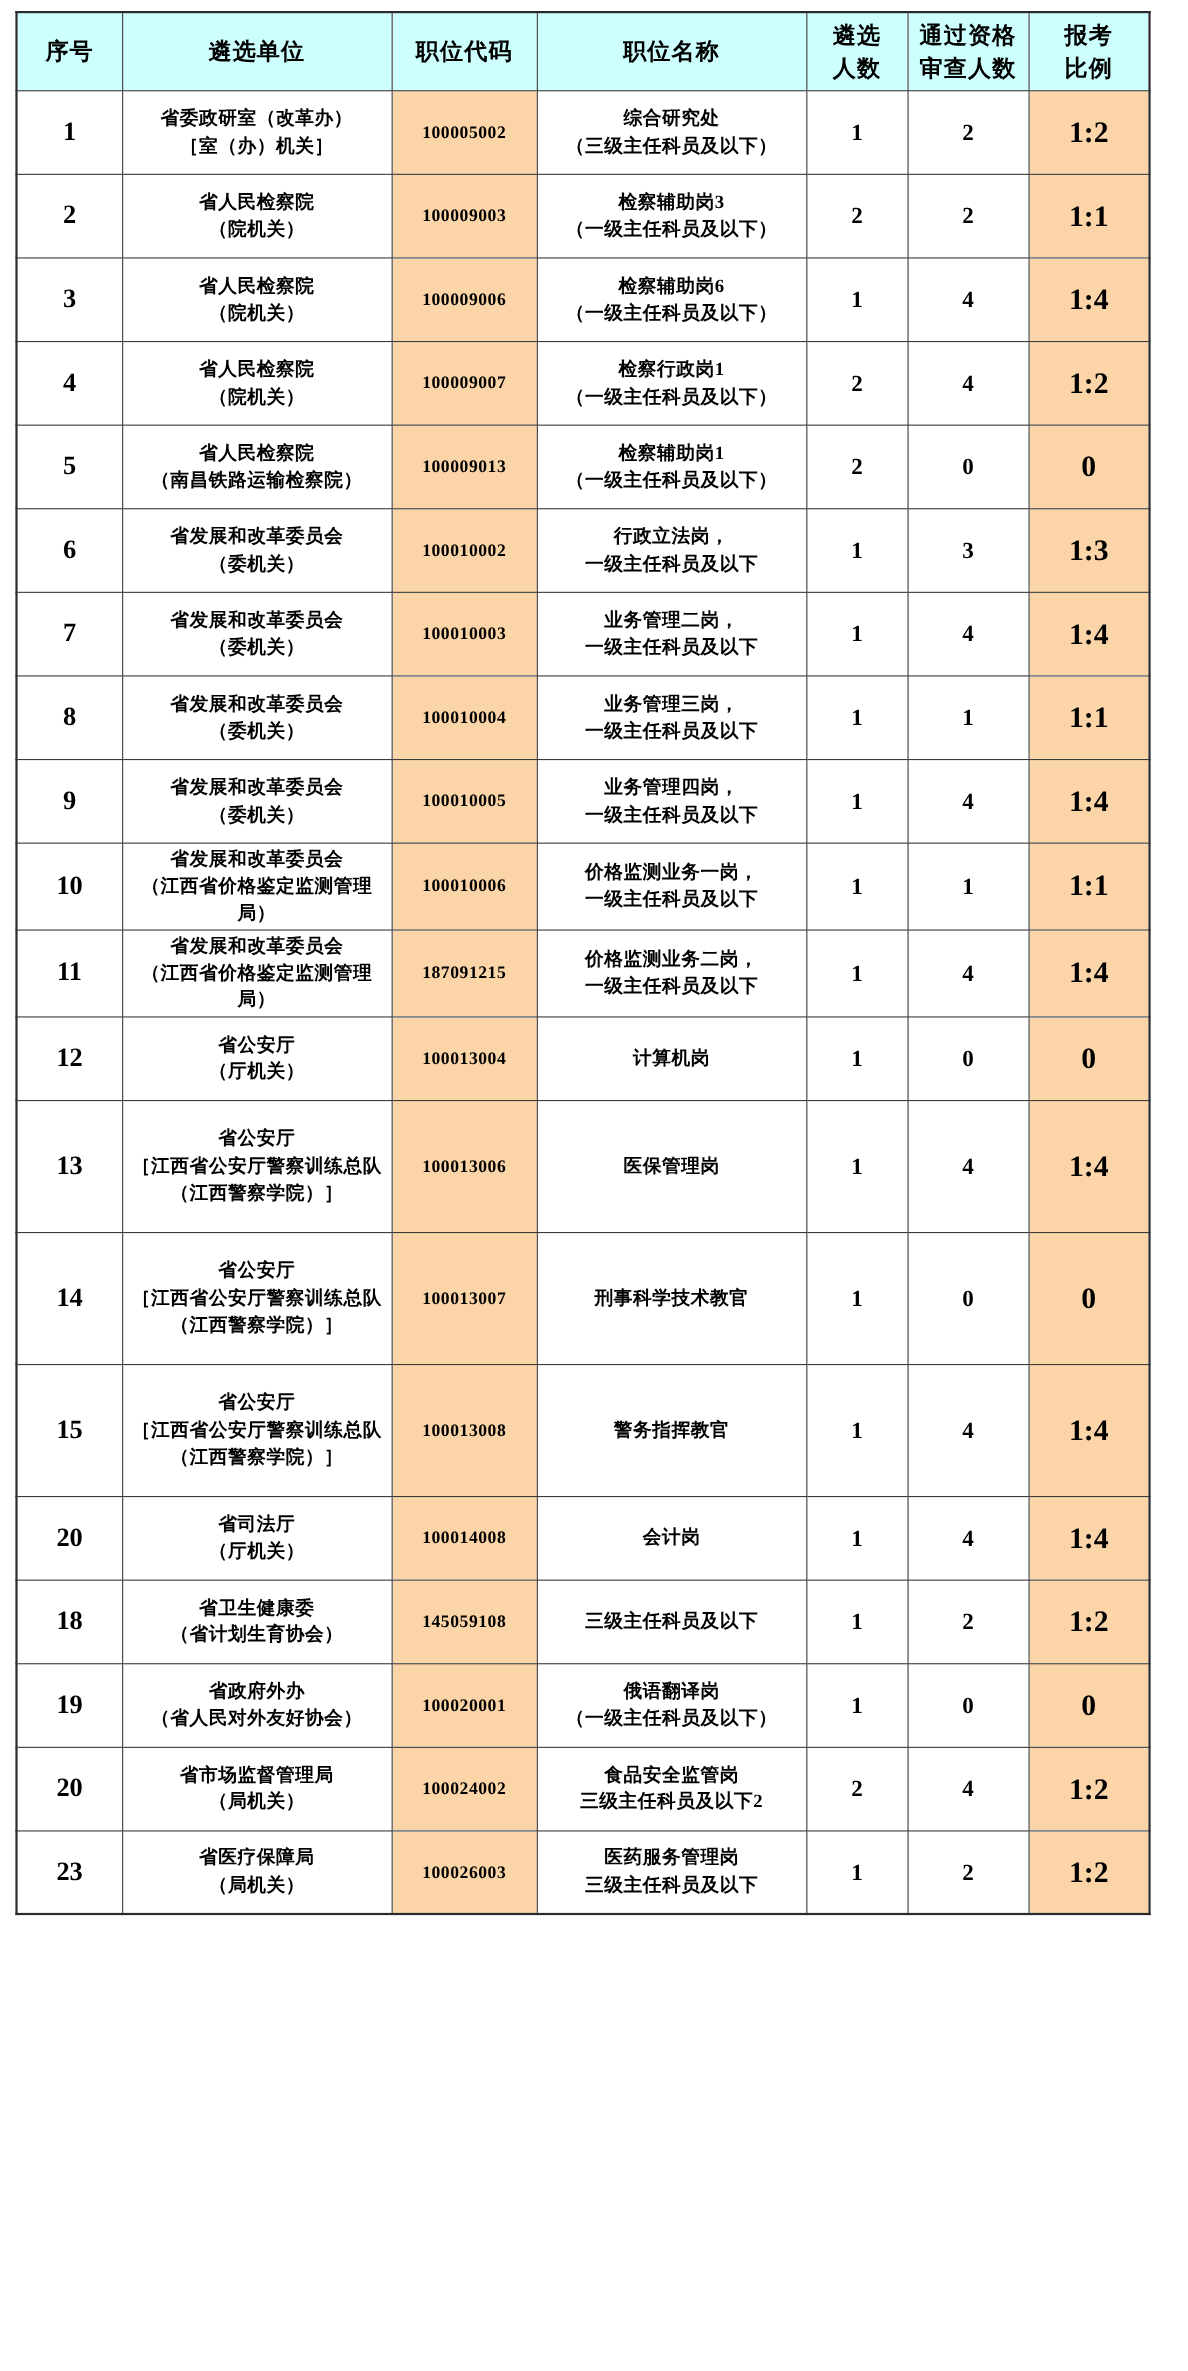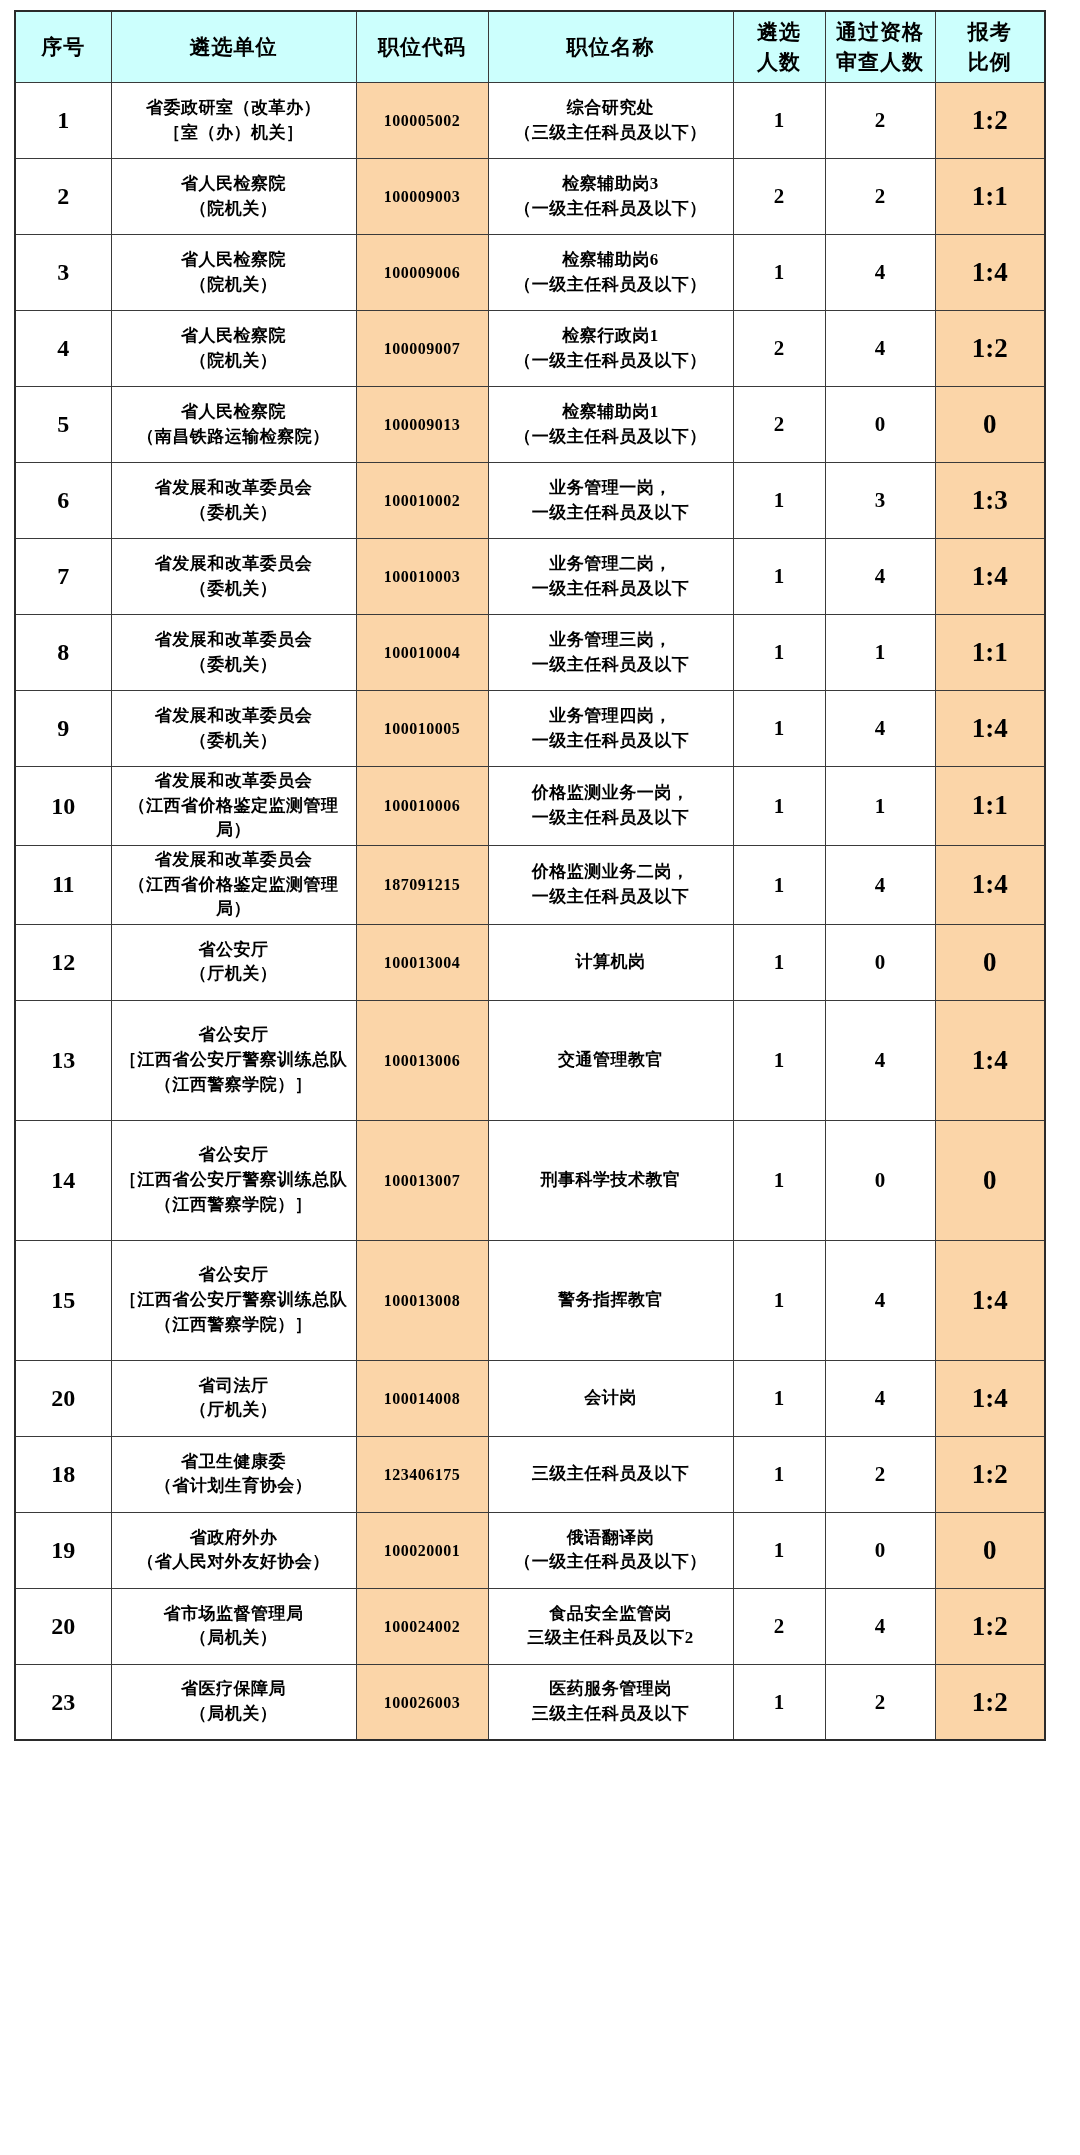--- a/index.html
+++ b/index.html
@@ -202,21 +202,21 @@
           <td class="ratio">0</td>
         </tr>
         <tr>
           <td class="idx">6</td>
           <td class="unit">
             <span class="ln">省发展和改革委员会</span>
             <span class="ln">（委机关）</span>
           </td>
           <td class="code">100010002</td>
           <td class="name">
-            <span class="ln">业务管理一岗，</span>
+            <span class="ln">行政立法岗，</span>
             <span class="ln">一级主任科员及以下</span>
           </td>
           <td class="num">1</td>
           <td class="pass">3</td>
           <td class="ratio">1:3</td>
         </tr>
         <tr>
           <td class="idx">7</td>
           <td class="unit">
             <span class="ln">省发展和改革委员会</span>
@@ -307,21 +307,21 @@
         </tr>
         <tr class="tall">
           <td class="idx">13</td>
           <td class="unit">
             <span class="ln">省公安厅</span>
             <span class="ln">［江西省公安厅警察训练总队</span>
             <span class="ln">（江西警察学院）］</span>
           </td>
           <td class="code">100013006</td>
           <td class="name">
-            <span class="ln">交通管理教官</span>
+            <span class="ln">医保管理岗</span>
           </td>
           <td class="num">1</td>
           <td class="pass">4</td>
           <td class="ratio">1:4</td>
         </tr>
         <tr class="tall">
           <td class="idx">14</td>
           <td class="unit">
             <span class="ln">省公安厅</span>
             <span class="ln">［江西省公安厅警察训练总队</span>
@@ -363,21 +363,21 @@
           <td class="num">1</td>
           <td class="pass">4</td>
           <td class="ratio">1:4</td>
         </tr>
         <tr>
           <td class="idx">18</td>
           <td class="unit">
             <span class="ln">省卫生健康委</span>
             <span class="ln">（省计划生育协会）</span>
           </td>
-          <td class="code">123406175</td>
+          <td class="code">145059108</td>
           <td class="name">
             <span class="ln">三级主任科员及以下</span>
           </td>
           <td class="num">1</td>
           <td class="pass">2</td>
           <td class="ratio">1:2</td>
         </tr>
         <tr>
           <td class="idx">19</td>
           <td class="unit">

